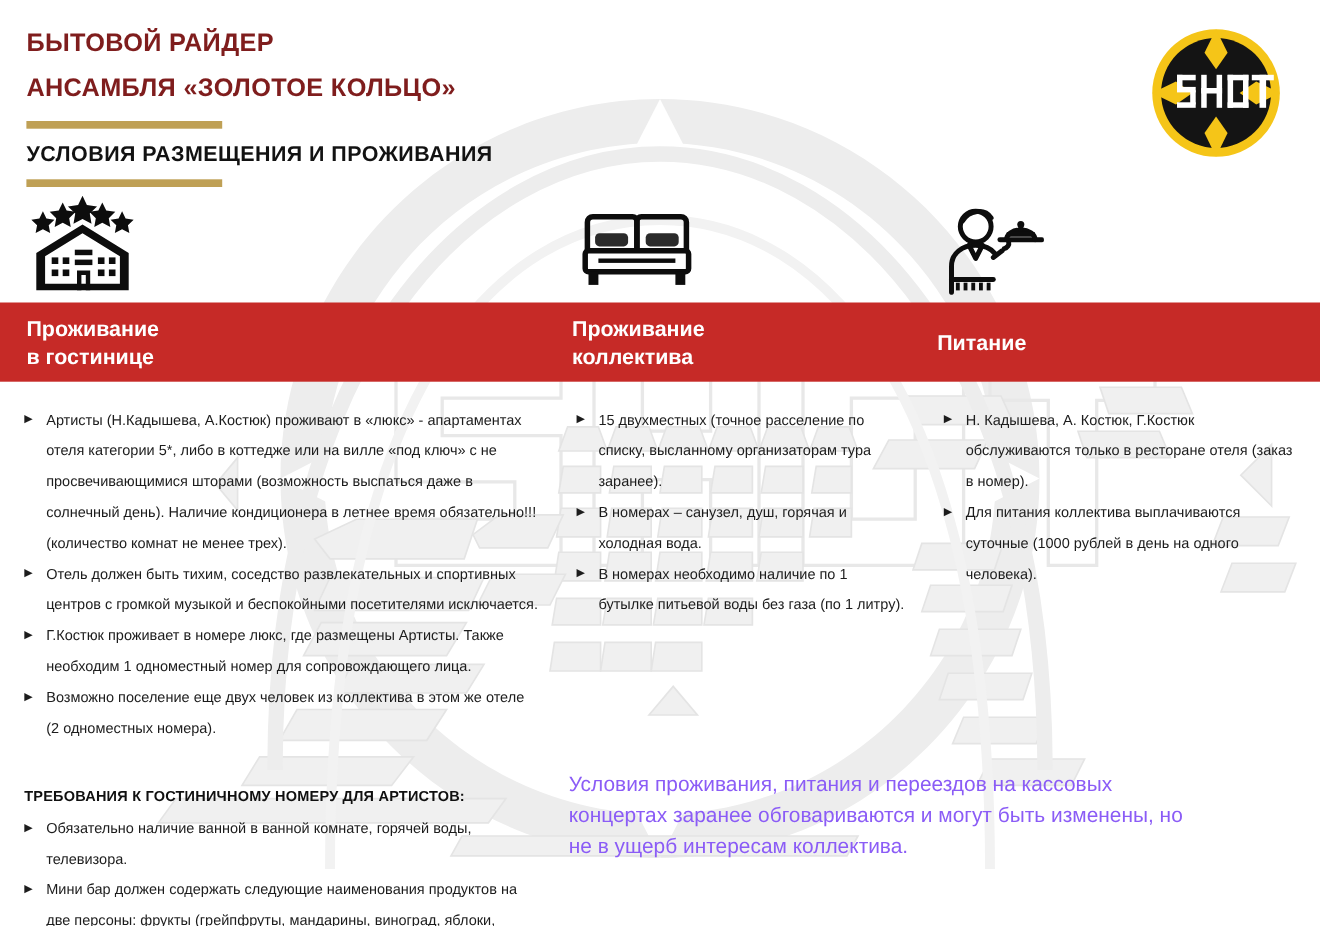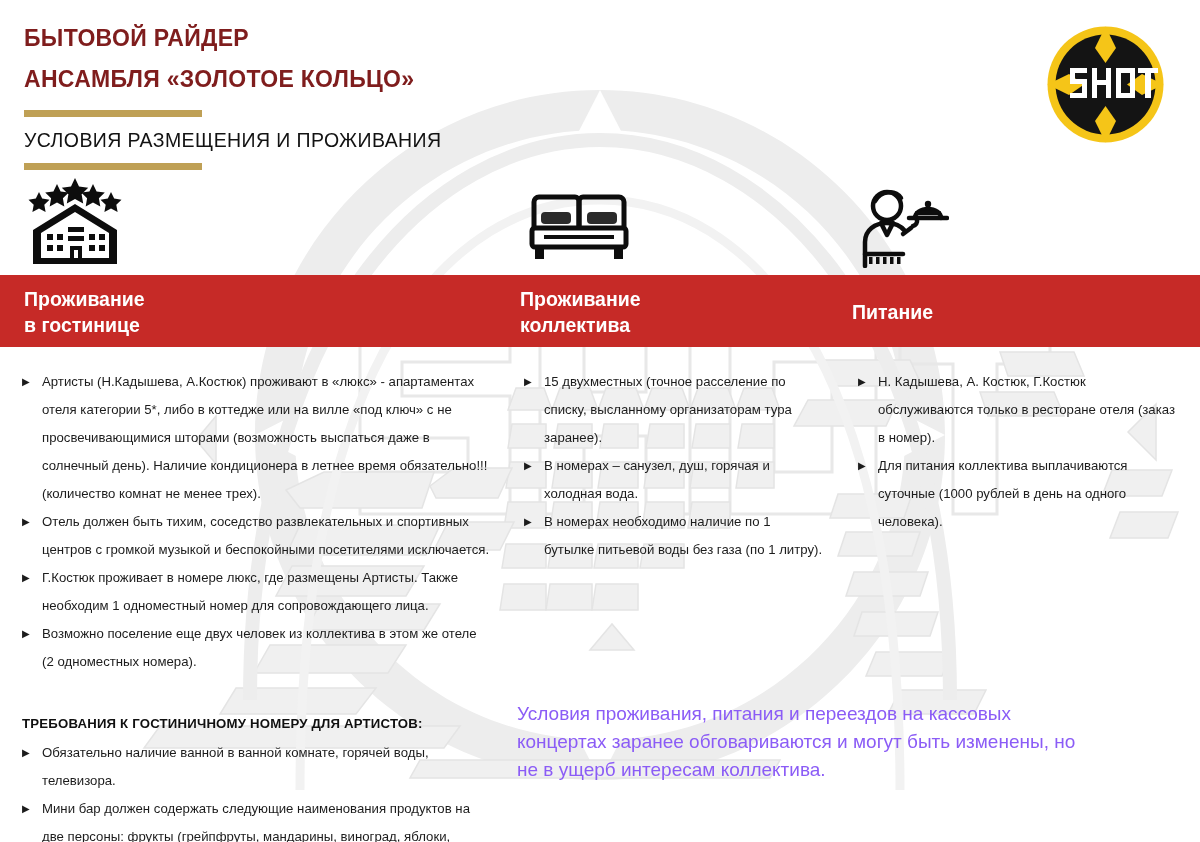--- a/index.html
+++ b/index.html
@@ -43,21 +43,21 @@
   }
   .gold-rule {
     width: 178px;
     height: 7px;
     background: #bfa055;
     margin-top: 10px;
   }
   .gold-rule.second { margin-top: 0; }
   .subtitle {
     font-size: 19.5px;
-    font-weight: normal;
+    font-weight: bold;
     letter-spacing: 0.4px;
     color: #121212;
     padding: 12px 0 11px 0;
     white-space: nowrap;
   }
 
   
   .logo {
     position: absolute;
     right: 33px;

